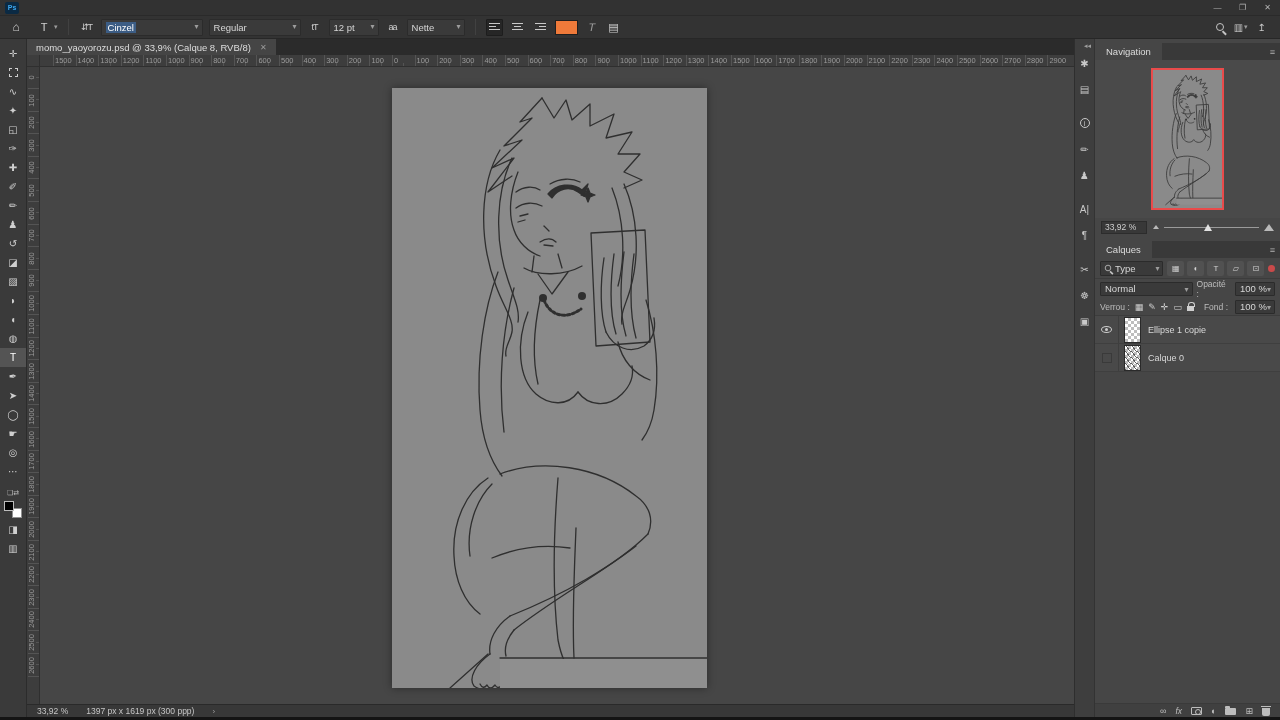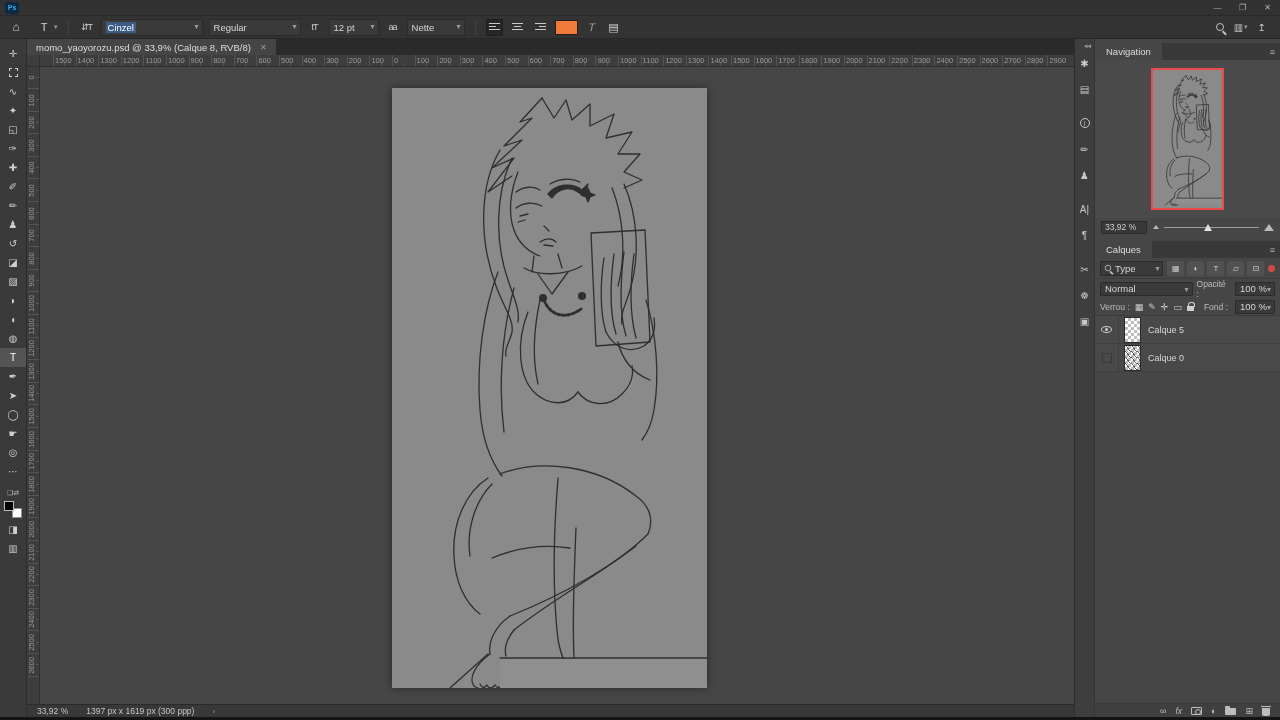--- a/index.html
+++ b/index.html
@@ -624,21 +624,21 @@
           <span class="sel w-val">
               <span>100 %</span>
             </span>
         </div>
         <div class="layer-list" id="layer-list">
             <div class="layer-row">
               <span class="eye-cell">
                 <span class="eye"></span>
               </span>
               <span class="thumb "></span>
-              <span class="layer-name">Calque 5</span>
+              <span class="layer-name">Ellipse 1 copie</span>
             </div>
             <div class="layer-row">
               <span class="eye-cell">
                 <span class="eye-off"></span>
               </span>
               <span class="thumb sketch"></span>
               <span class="layer-name">Calque 0</span>
             </div>
           </div>
         <div class="layer-actions" id="layer-actions">

